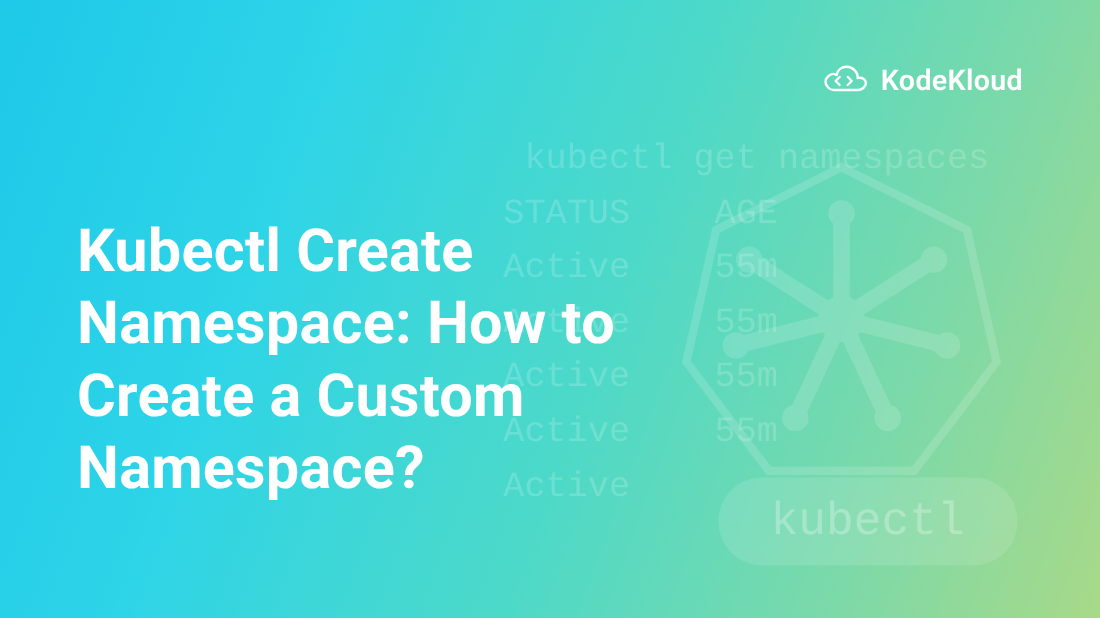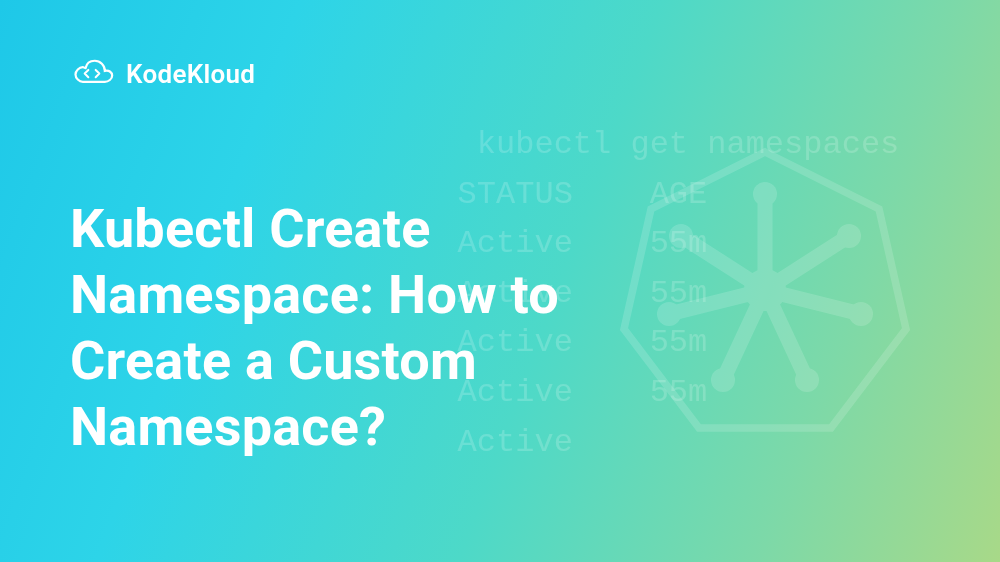--- a/index.html
+++ b/index.html
@@ -18,20 +18,21 @@
     .hero {
       position: relative;
       width: 100%;
       height: 100%;
       padding: 58px 70px;
     }
     .logo-row {
       display: flex;
       align-items: center;
       gap: 12px;
+      justify-content: flex-end;
     }
     .logo-icon {
       width: 44px;
       height: 32px;
       display: flex;
       align-items: center;
       justify-content: center;
     }
     .brand-name {
       color: #ffffff;
@@ -117,20 +118,21 @@
         <circle cx="78" cy="32" r="4"></circle>
         <circle cx="82" cy="58" r="4"></circle>
         <circle cx="64" cy="80" r="4"></circle>
         <circle cx="36" cy="80" r="4"></circle>
         <circle cx="18" cy="58" r="4"></circle>
         <circle cx="22" cy="32" r="4"></circle>
       </g>
     </svg>
   </div>
 
+  <div class="bg-kubectl-badge">kubectl</div>
 
   <div class="logo-row">
     <span class="logo-icon">
       <svg viewBox="0 0 48 34" xmlns="http://www.w3.org/2000/svg">
         <path d="M38 14c0-6-5-11-11-11-5 0-9 3-10 8-1 0-2-1-3-1-4 0-8 4-8 8s4 8 8 8h24c4 0 8-3 8-7 0-3-3-6-8-5z" fill="none" stroke="#ffffff" stroke-width="2.4"></path>
         <path d="M20 13l-4 4 4 4M28 13l4 4-4 4" fill="none" stroke="#ffffff" stroke-width="2.2" stroke-linecap="round" stroke-linejoin="round"></path>
       </svg>
     </span>
     <span class="brand-name">KodeKloud</span>
   </div>

